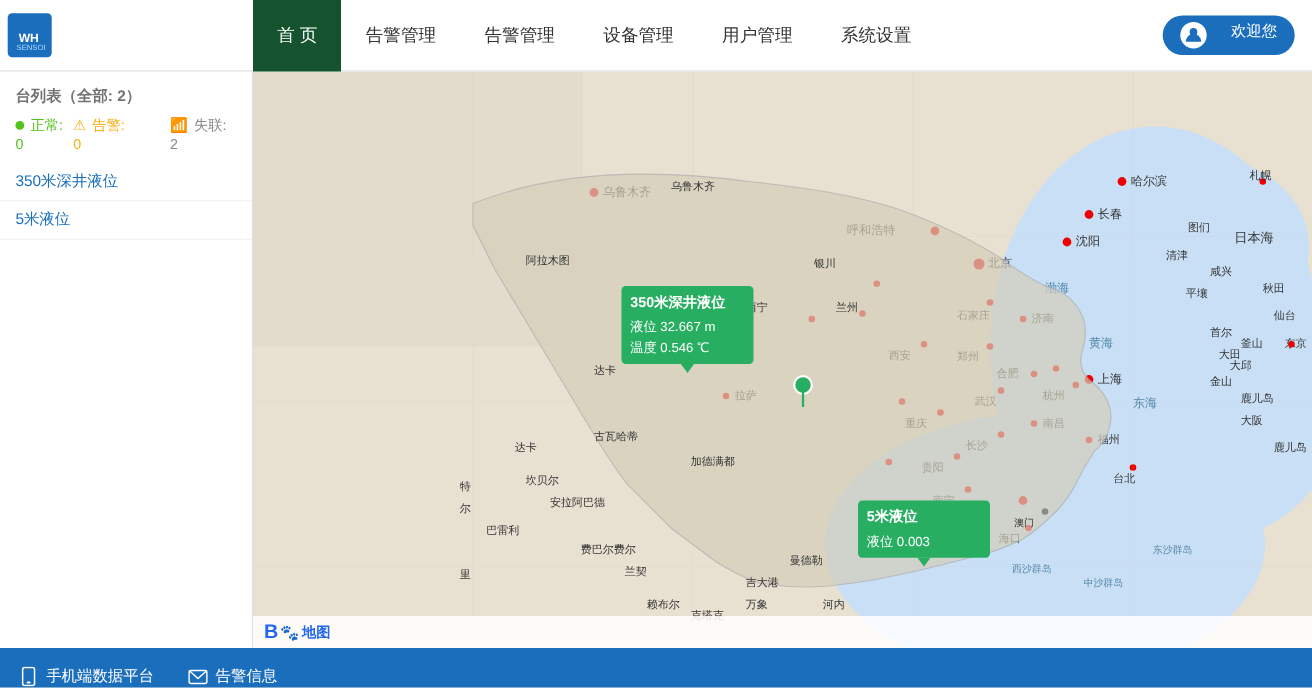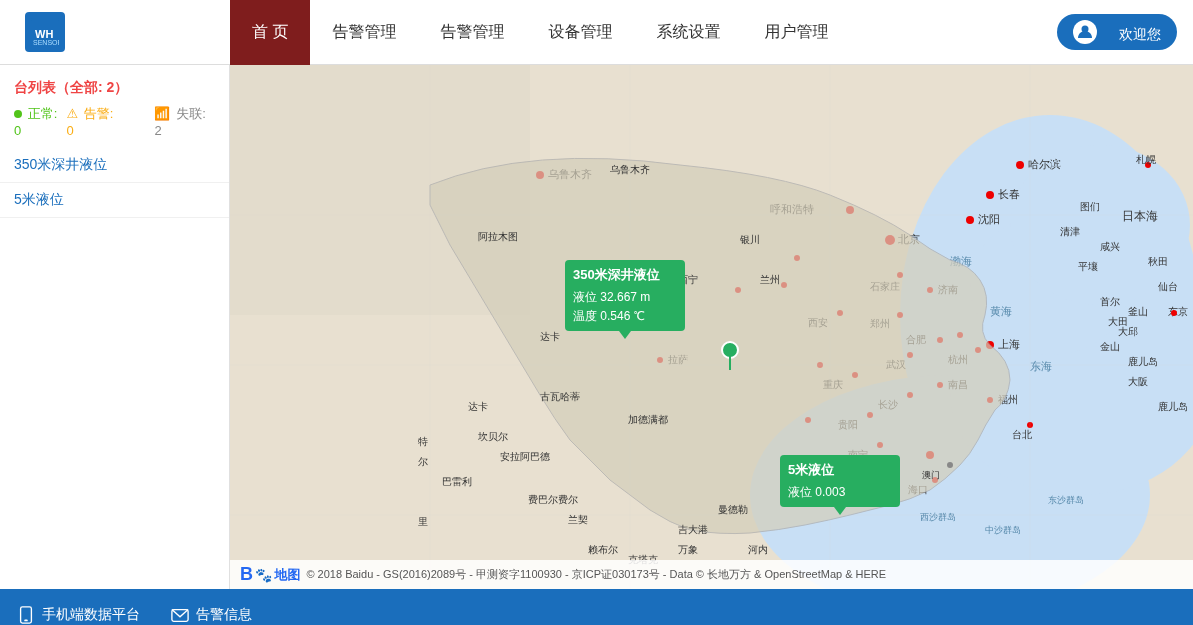--- a/index.html
+++ b/index.html
@@ -12,21 +12,21 @@
       height: 65px;
       background: #fff;
       border-bottom: 1px solid #ddd;
       position: relative;
       z-index: 10;
     }
     #logo-area {
       display: flex;
       align-items: flex-start;
       width: 230px;
-      padding-left: 25px;
+      padding-left: 7px;
       flex-shrink: 0;
     }
     #logo-icon {
       width: 40px;
       height: 40px;
       background: #1a6ebc;
       border-radius: 4px;
       display: flex;
       align-items: center;
       justify-content: center;
@@ -51,33 +51,33 @@
       align-items: center;
       justify-content: center;
       padding: 0 22px;
       font-size: 16px;
       color: #333;
       cursor: pointer;
       height: 65px;
       white-space: nowrap;
     }
     .nav-item.active {
-      background: #7f1d1d;
+      background: #14532d;
       color: #fff;
     }
 
     #user-area {
       display: flex;
       align-items: center;
       padding: 0 16px;
       margin-left: auto;
     }
     #user-btn {
       display: flex;
-      align-items: flex-end;
+      align-items: flex-start;
       background: #1a6ebc;
       color: #fff;
       border-radius: 20px;
       padding: 6px 16px;
       font-size: 14px;
       cursor: pointer;
       gap: 22px;
     }
     #user-avatar-icon {
       width: 24px; height: 24px;
@@ -97,21 +97,21 @@
     #sidebar {
       width: 230px;
       background: #fff;
       border-right: 1px solid #e0e0e0;
       padding: 10px 0;
       flex-shrink: 0;
       overflow-y: auto;
     }
     #sidebar-title {
       font-size: 14px;
-      color: #ef4444;
+      color: #737373;
       padding: 4px 14px 8px;
       font-weight: bold;
     }
     #status-row {
       display: flex;
       align-items: center;
       padding: 0 14px 10px;
       font-size: 13px;
     }
     .status-normal { color: #52c41a; }
@@ -253,22 +253,22 @@
         <text x="2" y="27" font-size="7" fill="#adf">SENSORS</text>
       </svg>
     </div>
   </div>
 
   <nav id="nav-area">
     <div class="nav-item active">首 页</div>
     <div class="nav-item">告警管理</div>
     <div class="nav-item">告警管理</div>
     <div class="nav-item">设备管理</div>
+    <div class="nav-item">用户管理</div>
     <div class="nav-item">系统设置</div>
-    <div class="nav-item">用户管理</div>
   </nav>
 
   <div id="user-area">
     <div id="user-btn">
       <div id="user-avatar-icon">
         <svg viewBox="0 0 16 16" fill="#1a6ebc">
           <circle cx="8" cy="5" r="3.5"></circle>
           <path d="M1 14c0-3.866 3.134-7 7-7s7 3.134 7 7H1z"></path>
         </svg>
       </div>
@@ -497,21 +497,20 @@
       <div>液位 0.003</div>
     </div>
 
     
     <div id="map-bottom-bar">
       <div id="baidu-logo">
         <span id="baidu-b">B</span>
         <span id="baidu-paw">🐾</span>
         <span style="font-size:13px;color:#2468f2;font-weight:bold;">地图</span>
       </div>
-      <span id="map-footer-text">© 2018 Baidu - GS(2016)2089号 - 甲测资字1100930 - 京ICP证030173号 - Data © 长地万方 &amp; OpenStreetMap &amp; HERE</span>
     </div>
 
   </div>
 </div>
 
 <div id="bottom-bar">
   <div class="bottom-item">
     <div class="bottom-icon">
       <svg viewBox="0 0 20 20" fill="white" width="18" height="18">
         <rect x="4" y="1" width="12" height="18" rx="2" stroke="white" stroke-width="1.5" fill="none"></rect>

